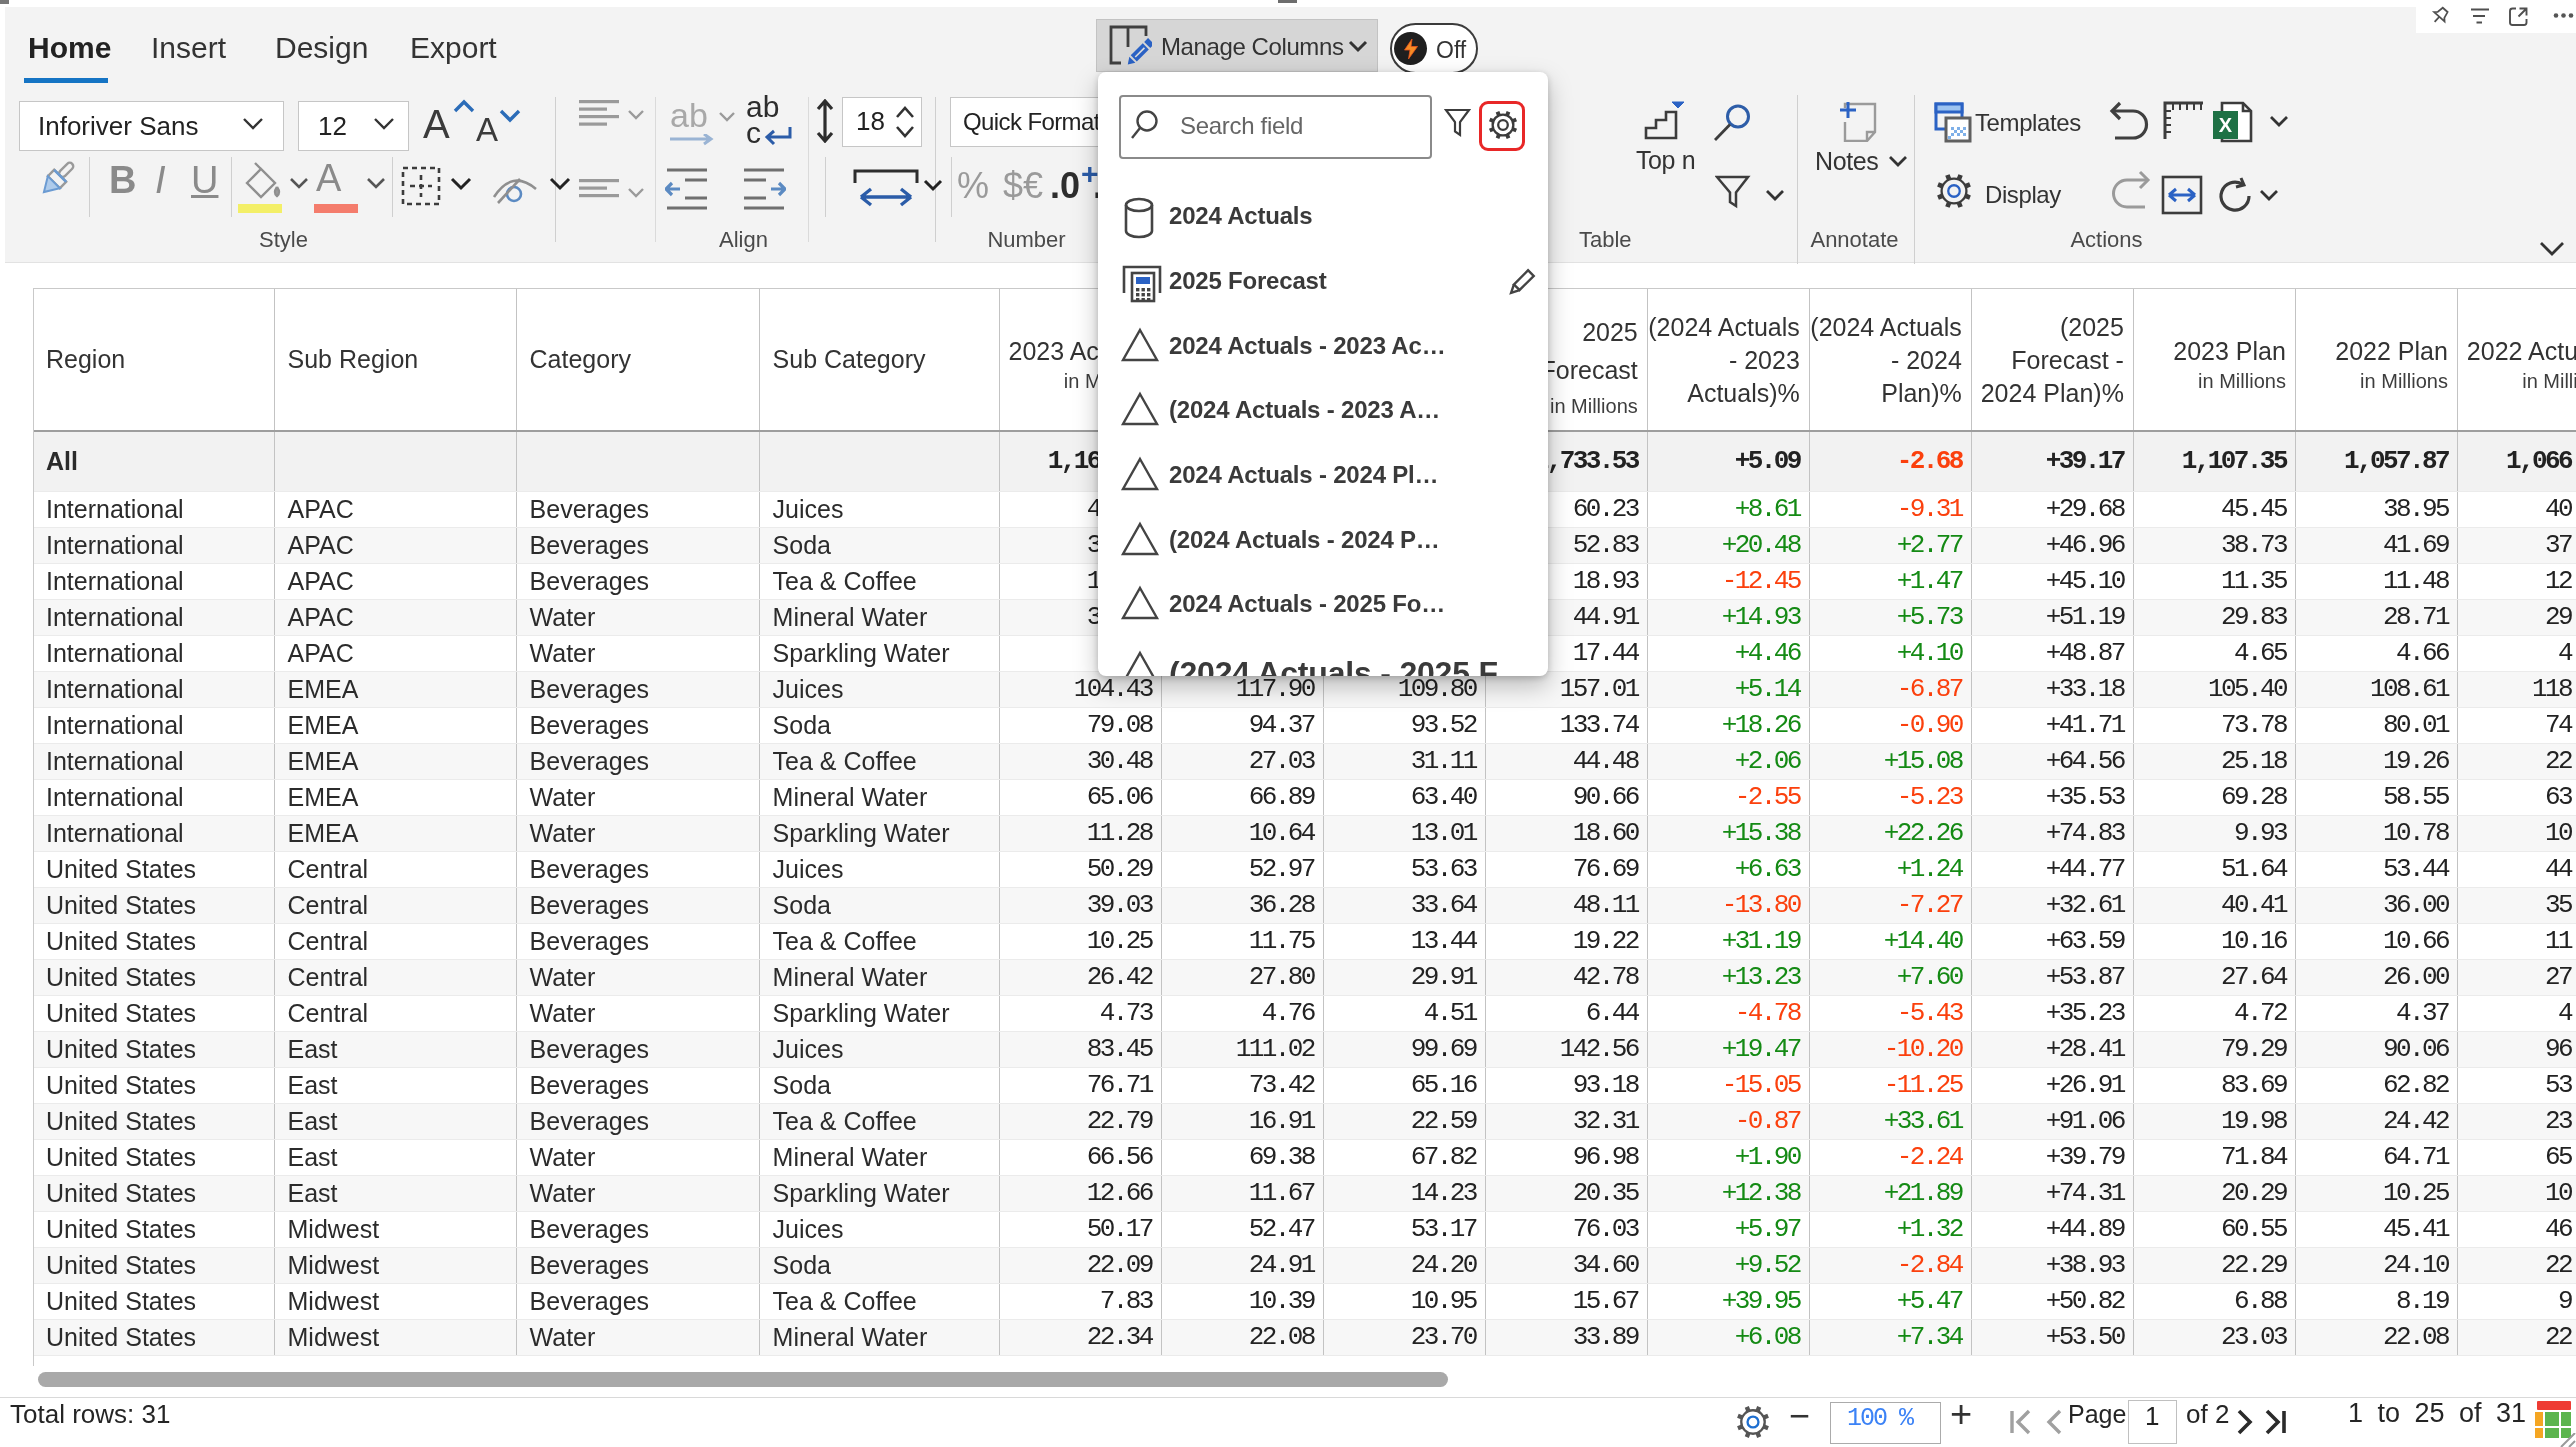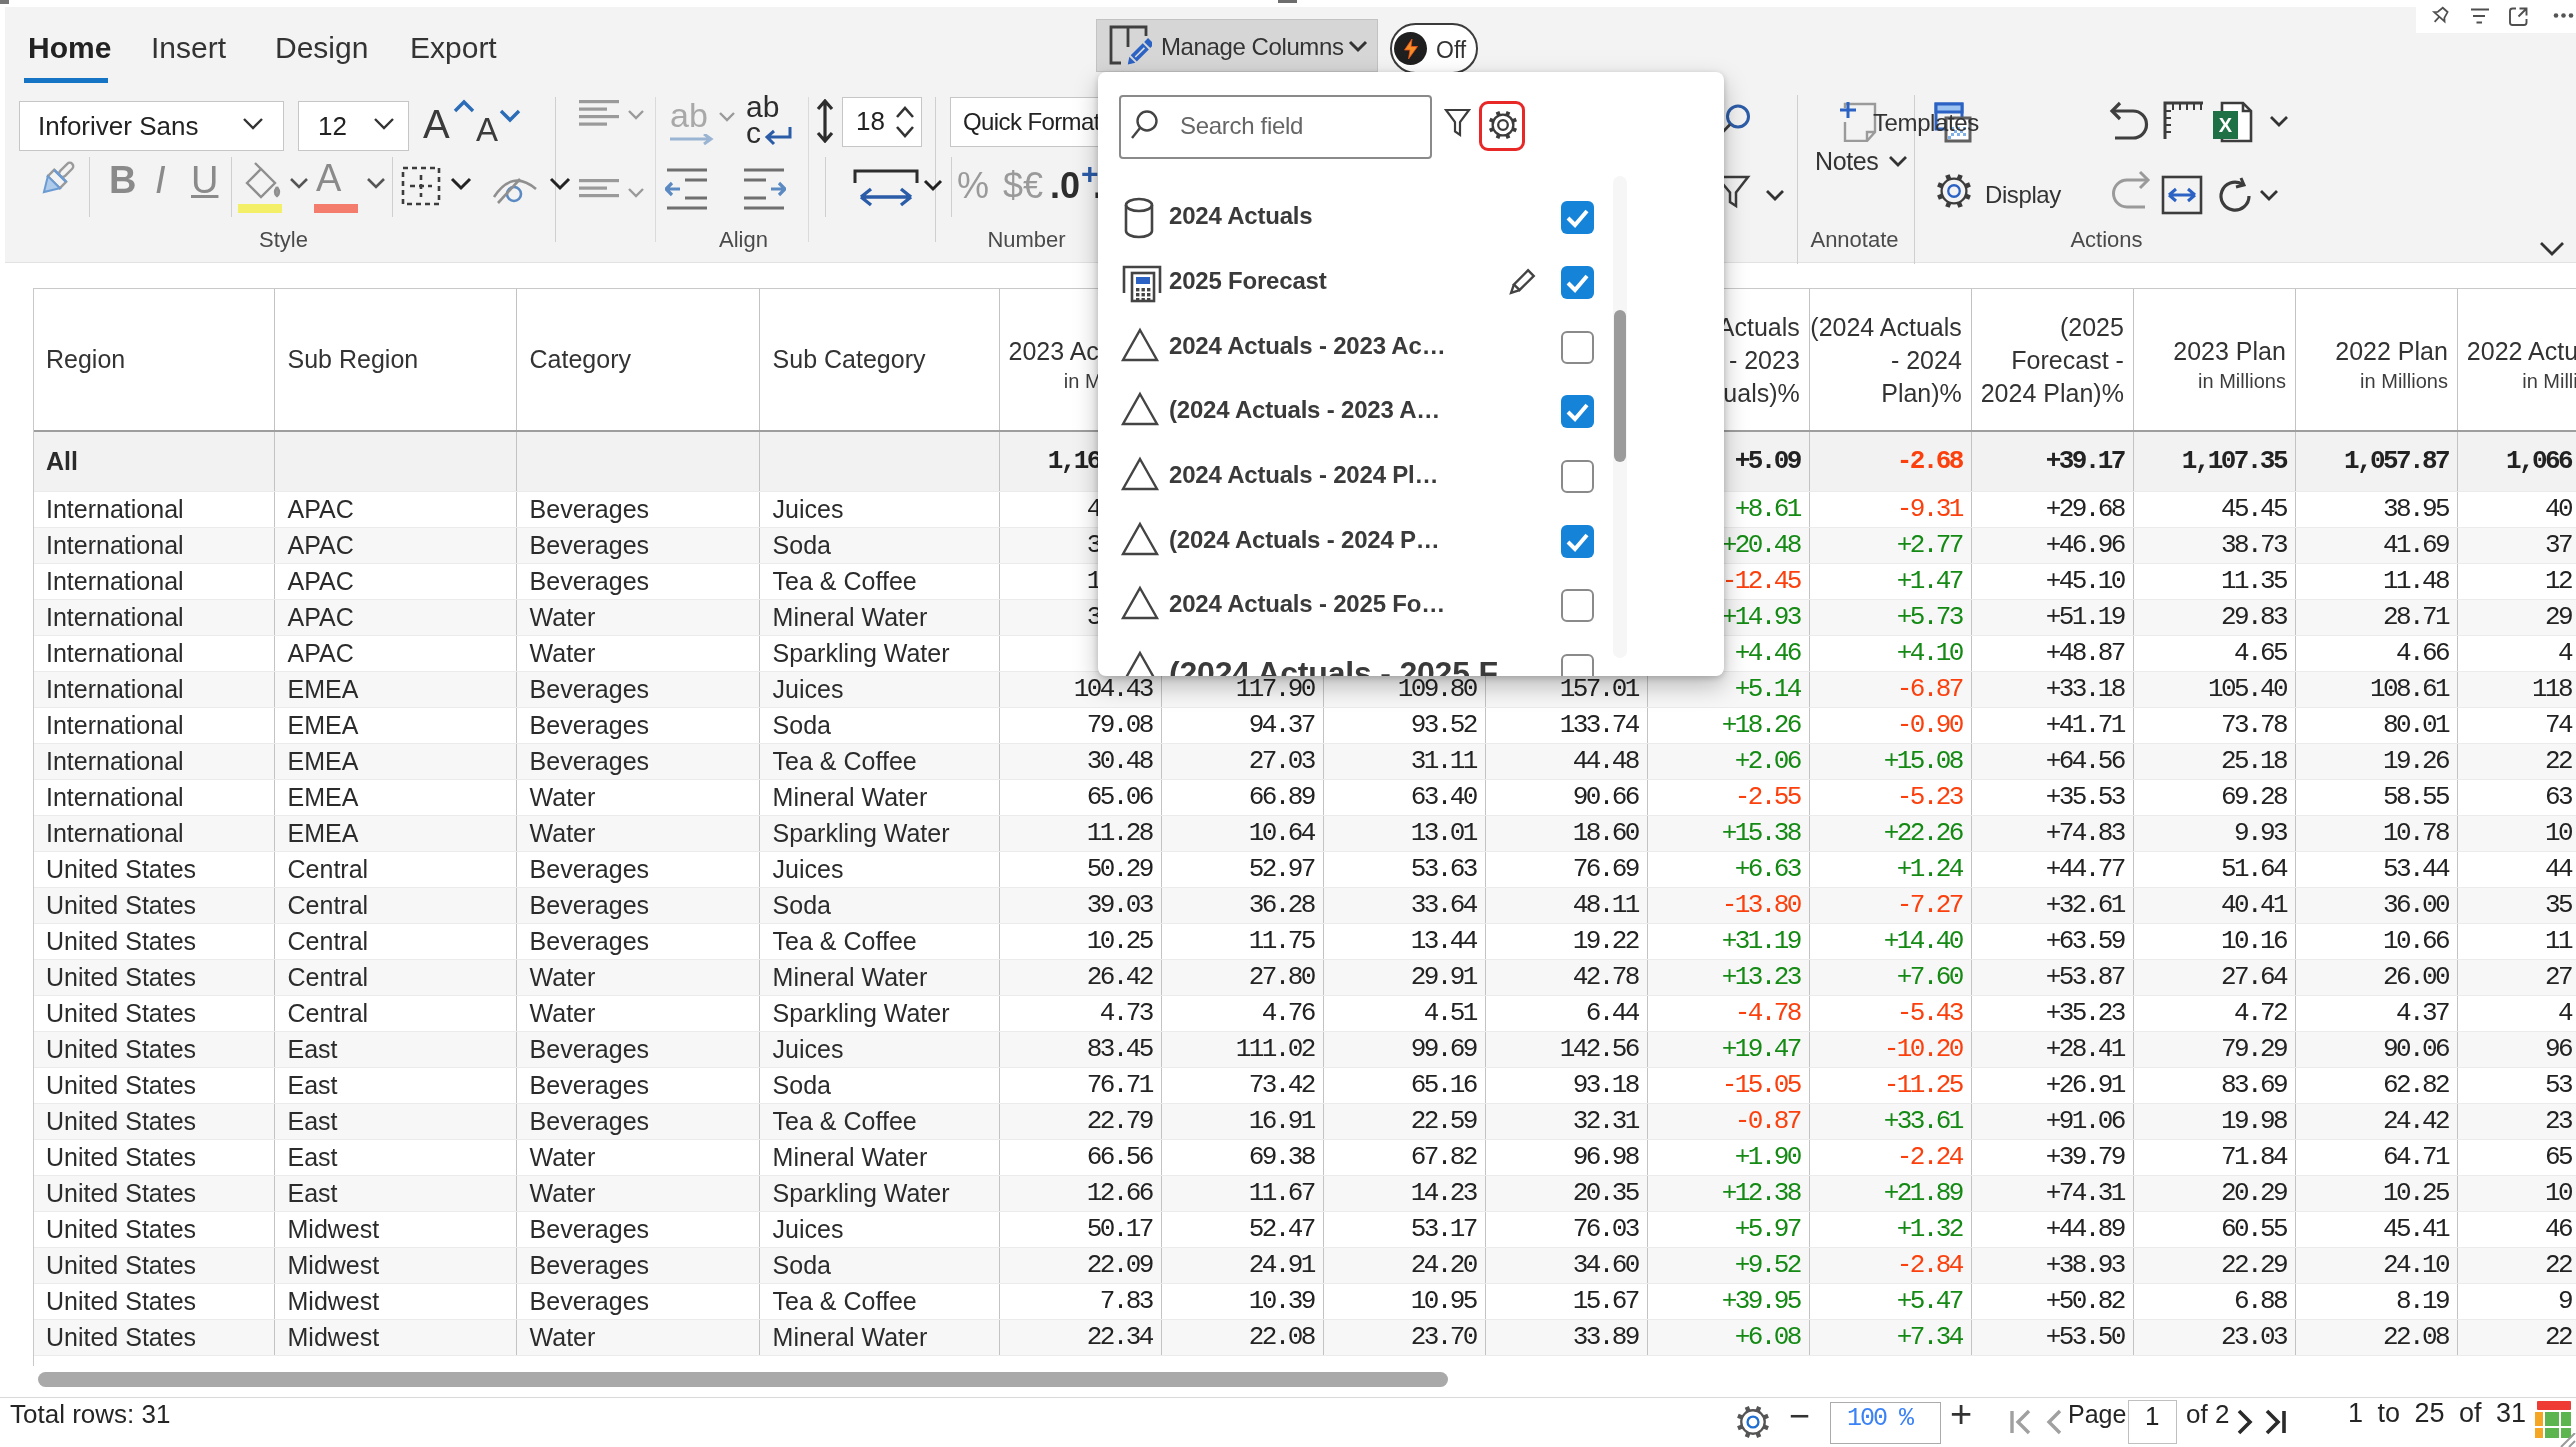--- a/index.html
+++ b/index.html
@@ -21,21 +21,21 @@
 #tbl td.n{font-family:"Liberation Mono",monospace;font-size:26px;letter-spacing:-2.6px;color:#222;text-align:right;padding-right:9px;}
 #tbl tr.odd td{background:#f7f7f7;}
 #tbl td.pos{color:#148a14;}
 #tbl td.neg{color:#fb400d;}
 #tbl tr.all td{background:#f2f2f2;font-weight:bold;}
 #tbl tr.hdr td{background:#fff;border-bottom:2px solid #9e9e9e;vertical-align:middle;}
 .h1{font-size:25px;color:#333;line-height:33px;}
 .h2{font-size:20px;color:#3d3d3d;line-height:26px;}
 .hr1{text-align:right;padding-right:9px;}
 
-#panel{position:absolute;left:1098px;top:72px;width:626px;height:604px;background:#fff;border-radius:8px;
+#panel{position:absolute;left:1098px;top:72px;width:450px;height:604px;background:#fff;border-radius:8px;
  box-shadow:0 10px 24px rgba(0,0,0,0.25),0 2px 6px rgba(0,0,0,0.18);overflow:hidden;}
 
 #status{position:absolute;left:0;top:1397px;width:2576px;height:51px;border-top:1px solid #d9d9d9;background:#fff;}
 .st{position:absolute;font-size:26px;color:#252525;}
 </style></head><body>
 <div id="page">
 
 <div id="ribbon"></div>
 <div class="abs" style="left:0;top:0;width:2576px;height:7px;background:#fff"></div>
 <div class="abs" style="left:1278px;top:0;width:19px;height:3px;background:#6d6d6d"></div>
@@ -239,21 +239,21 @@
         <rect x="23" y="25" width="3" height="3"></rect>
         <rect x="29" y="25" width="3" height="3"></rect>
 <rect x="17" y="31" width="3" height="3"></rect>
         <rect x="23" y="31" width="3" height="3"></rect>
         <rect x="29" y="31" width="3" height="3"></rect>
 <rect x="20" y="28" width="3" height="3"></rect>
         <rect x="26" y="28" width="3" height="3"></rect>
         <rect x="14" y="34" width="3" height="3"></rect>
       </g>
     </svg>
-<div class="abs" style="left:1873px;top:109px;font-size:24px;letter-spacing:-0.4px;color:#333">Templates</div>
+<div class="abs" style="left:1975px;top:109px;font-size:24px;letter-spacing:-0.4px;color:#333">Templates</div>
 <svg class="abs" style="left:2109px;top:101px" width="40" height="40" viewBox="0 0 40 40">
 <path d="M11 2 L3 10 L11 18" fill="none" stroke="#3f3f3f" stroke-width="3.2"></path>
 <path d="M3 10 H24 A13.5 13.5 0 0 1 24 37 H6" fill="none" stroke="#3f3f3f" stroke-width="3.2"></path>
     </svg>
 <svg class="abs" style="left:2163px;top:101px" width="42" height="40" viewBox="0 0 42 40">
 <path d="M2 38 V2 H40" fill="none" stroke="#3c3c3c" stroke-width="3"></path>
 <path d="M10 2 V9 M17 2 V9 M24 2 V9 M31 2 V9 M38 2 V9 M2 10 H8 M2 17 H8 M2 24 H8 M2 31 H8" stroke="#3c3c3c" stroke-width="2"></path>
     </svg>
 <svg class="abs" style="left:2212px;top:101px" width="42" height="42" viewBox="0 0 42 42">
 <path d="M10 2 H31 L39 10 V40 H10 Z" fill="#fff" stroke="#3c3c3c" stroke-width="2.6"></path>

